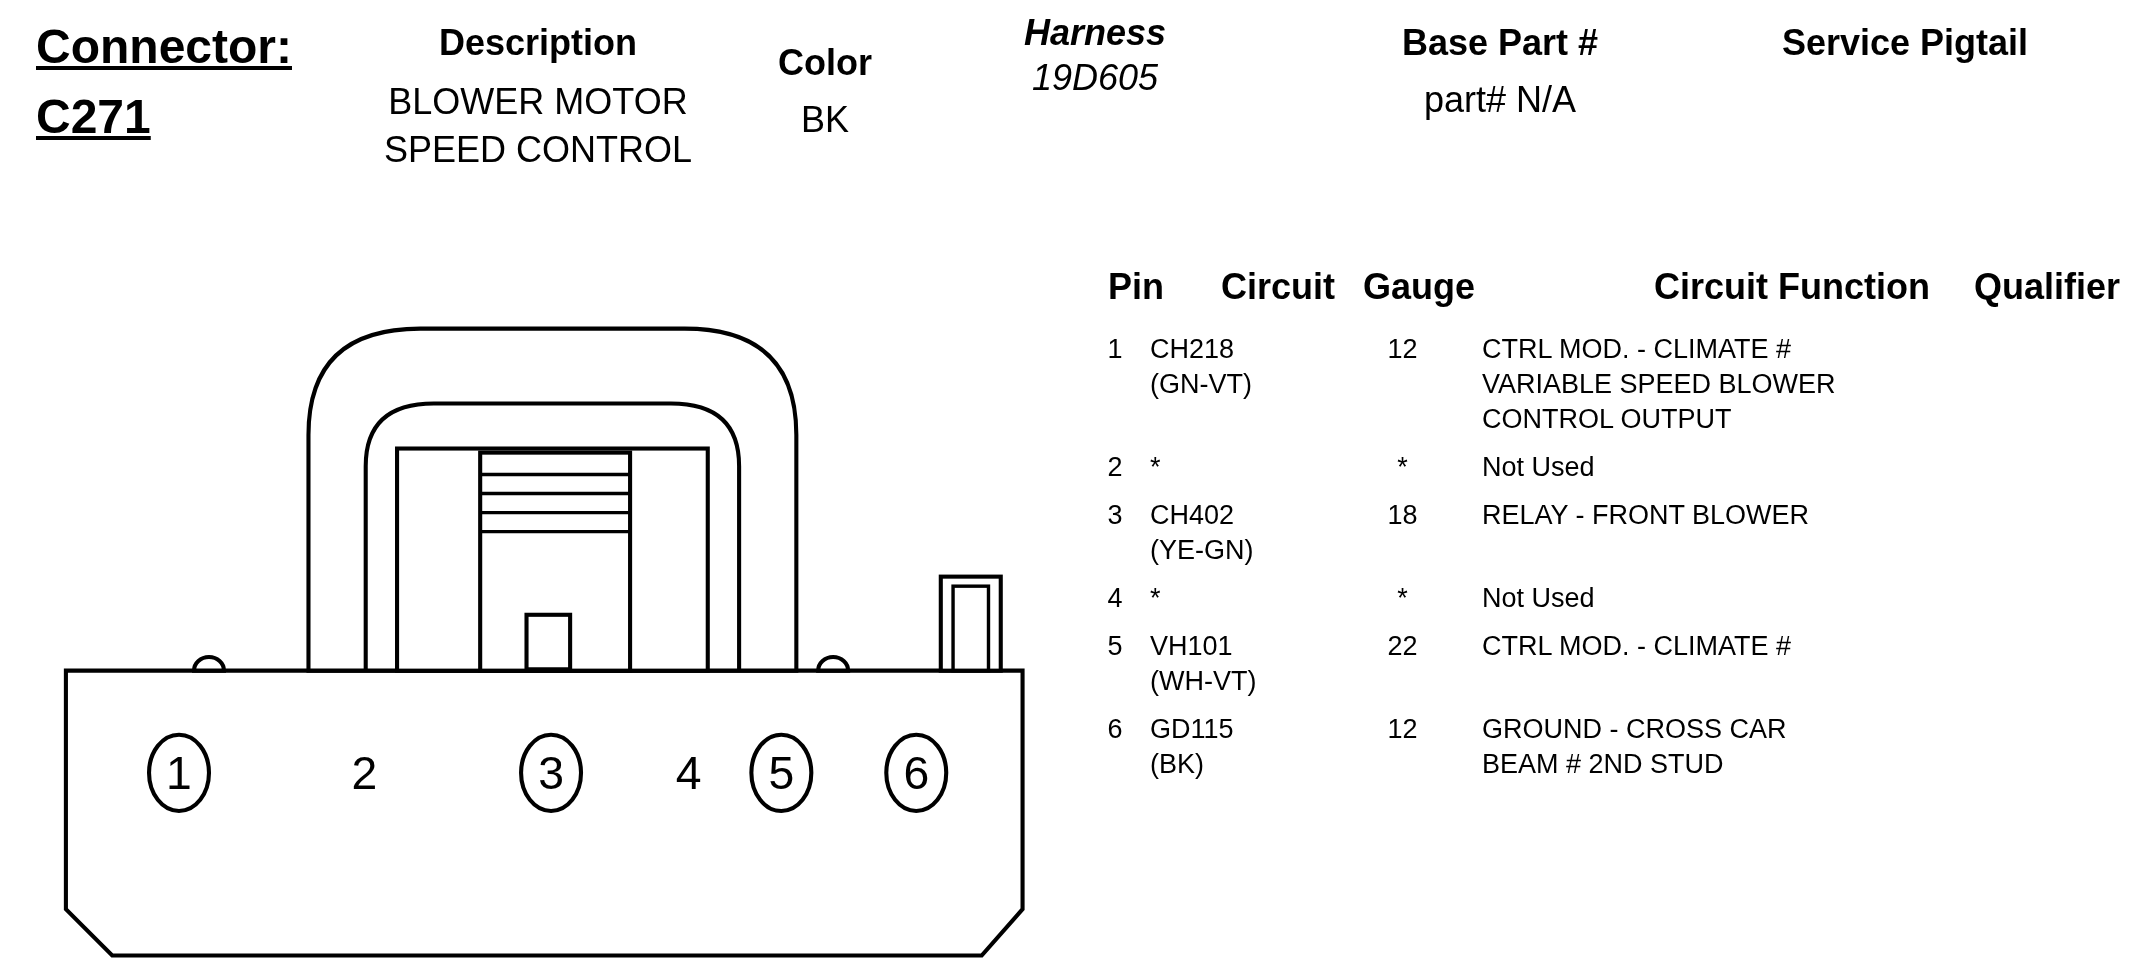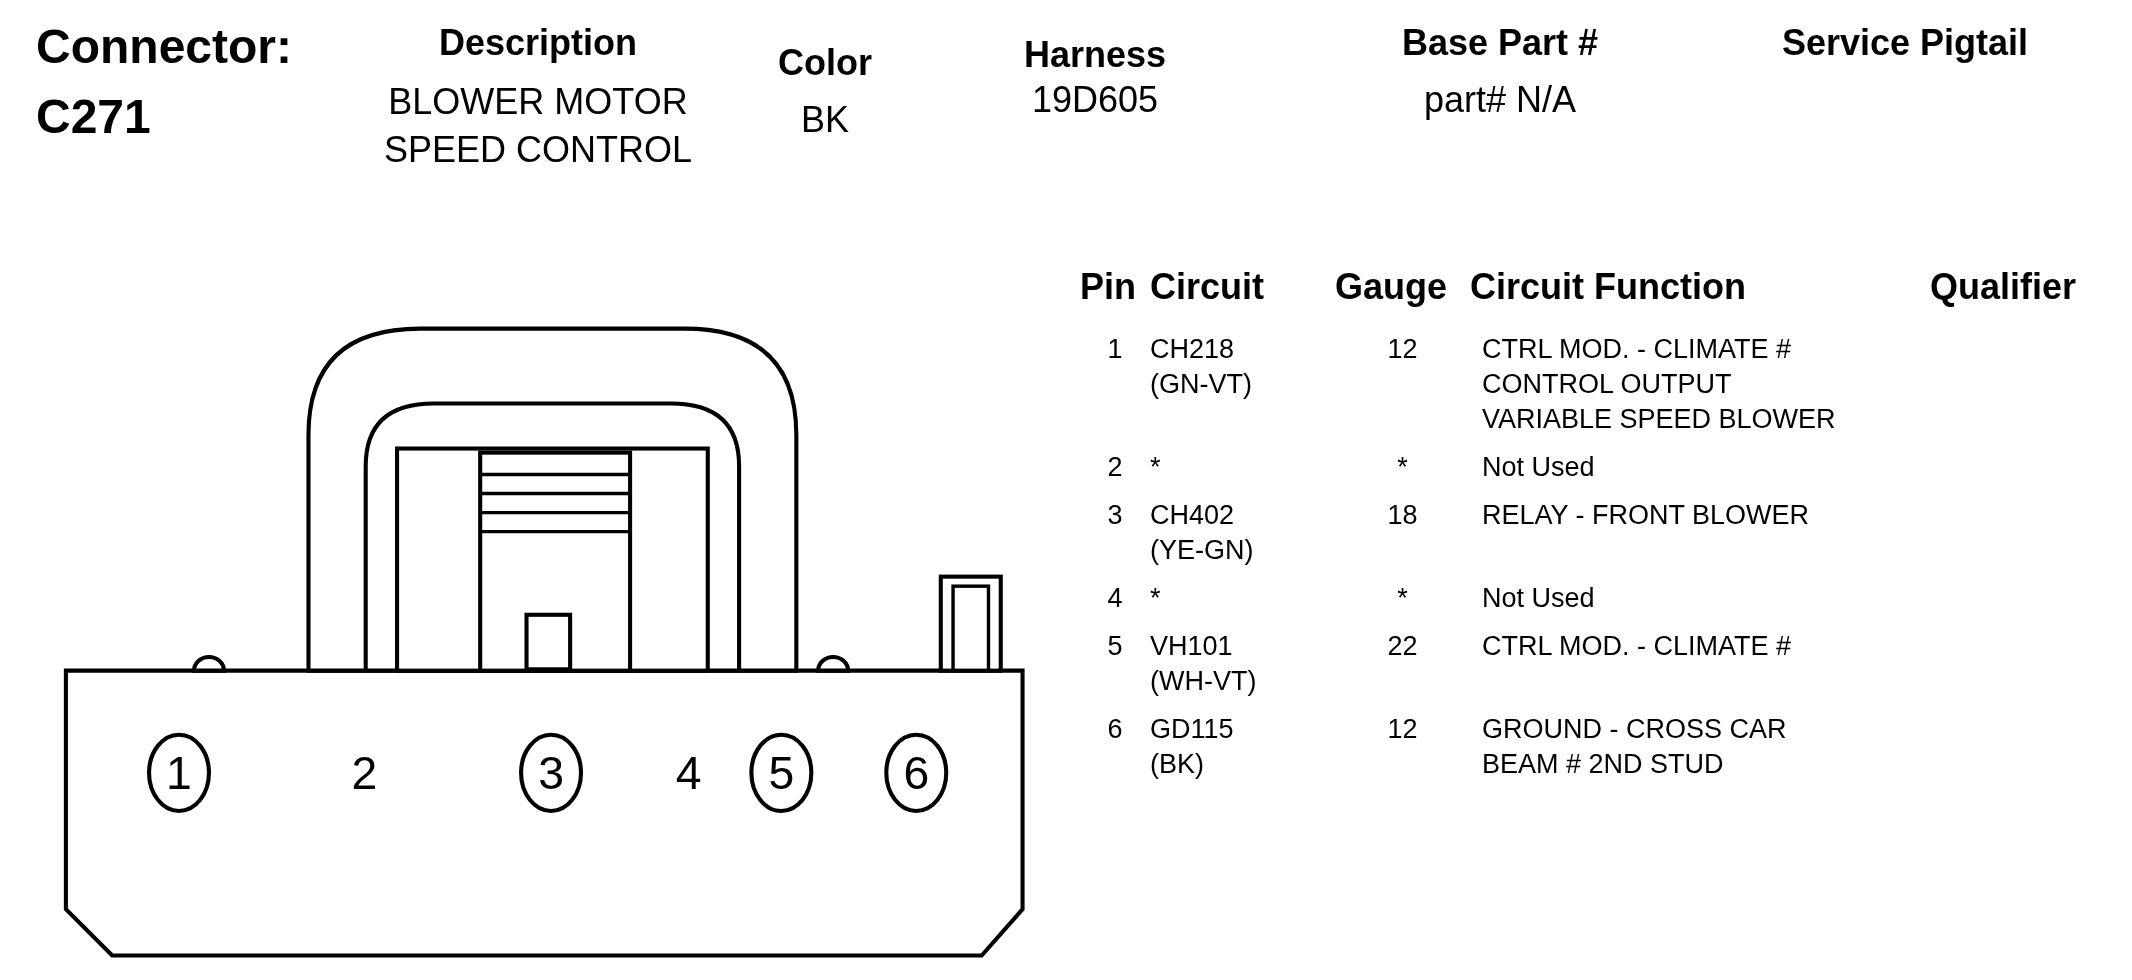--- a/index.html
+++ b/index.html
@@ -9,44 +9,44 @@
     position: relative;
     overflow: hidden;
     font-family: "Liberation Sans", sans-serif;
     color: #000;
   }
   .abs { position: absolute; }
 
   
   .connector-title {
     left: 36px; top: 12px;
-    font-size: 48px; font-weight: bold; line-height: 70px;
+    font-size: 48px; font-weight: bold; line-height: 70px; text-decoration: underline;
   }
   .hdr-col { text-align: center; }
   .hdr-label { font-size: 36px; font-weight: bold; }
   .hdr-value { font-size: 36px; font-weight: normal; line-height: 48px; }
 
   .col-desc     { left: 328px;  top: 22px;  width: 420px; }
   .col-desc .hdr-value { margin-top: 14px; }
   .col-color    { left: 740px;  top: 42px;  width: 170px; }
   .col-color .hdr-value { margin-top: 12px; }
-  .col-harness  { left: 960px;  top: 34px;  width: 270px; }
+  .col-harness  { left: 960px;  top: 12px;  width: 270px; font-style: italic; }
   .col-harness .hdr-value { margin-top: 0; }
   .col-basepart { left: 1340px; top: 22px;  width: 320px; }
   .col-basepart .hdr-value { margin-top: 12px; }
   .col-pigtail  { left: 1740px; top: 22px;  width: 330px; }
 
   
   .pin-table { left: 1080px; top: 266px; width: 1045px; }
   .trow, .thead {
     display: grid;
     grid-template-columns: 70px 185px 135px 460px 190px;
   }
   .thead { font-size: 36px; font-weight: bold; margin-bottom: 24px; }
-  .thead > div { text-align: left; }
+  .thead > div { text-align: right; margin-left: 28px; }
   .trow { font-size: 27px; line-height: 35px; margin-bottom: 13px; }
   .c-pin     { text-align: center; }
   .c-circuit { }
   .c-gauge   { text-align: center; }
   .c-func    { text-align: left; padding-left: 12px; }
   .c-qual    { text-align: center; }
 
   
   .drawing { left: 55px; top: 312px; }
   .ln   { fill: none; stroke: #000; stroke-width: 3; }
@@ -107,22 +107,22 @@
 
   <div class="trow">
     <div class="c-pin">1</div>
     <div class="c-circuit">
       <div>CH218</div>
       <div>(GN-VT)</div>
     </div>
     <div class="c-gauge">12</div>
     <div class="c-func">
       <div>CTRL MOD. - CLIMATE #</div>
+      <div>VARIABLE SPEED BLOWER</div>
       <div>CONTROL OUTPUT</div>
-      <div>VARIABLE SPEED BLOWER</div>
     </div>
     <div class="c-qual"></div>
   </div>
 
   <div class="trow">
     <div class="c-pin">2</div>
     <div class="c-circuit">
       <div>*</div>
     </div>
     <div class="c-gauge">*</div>

